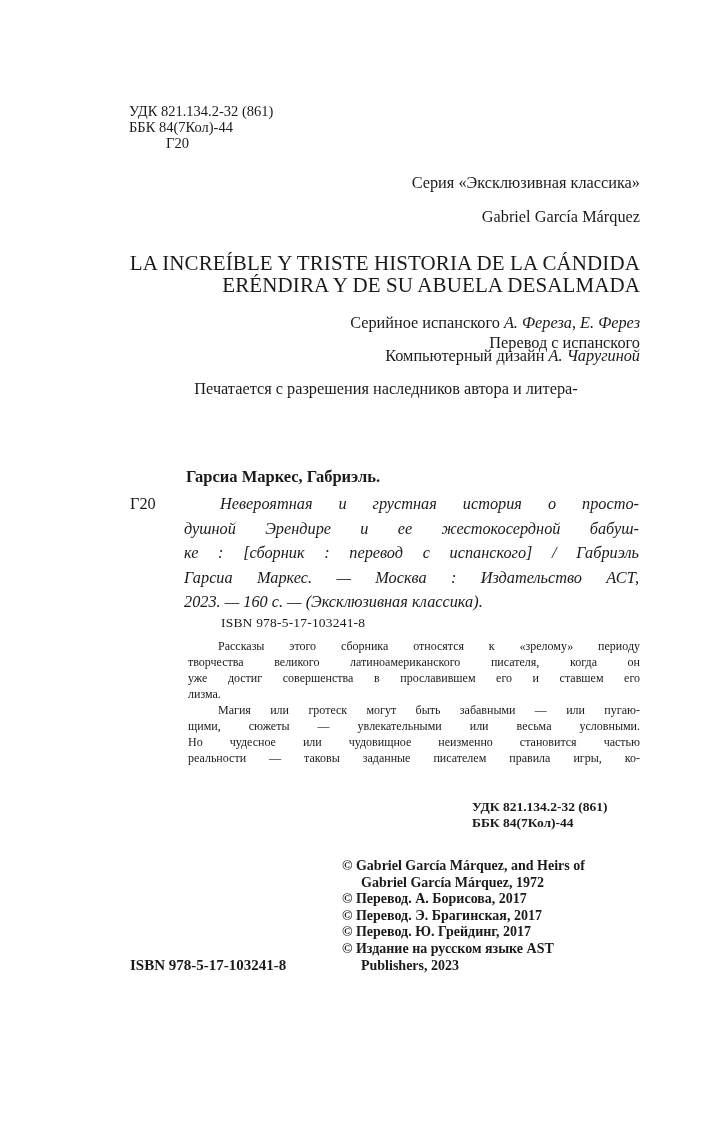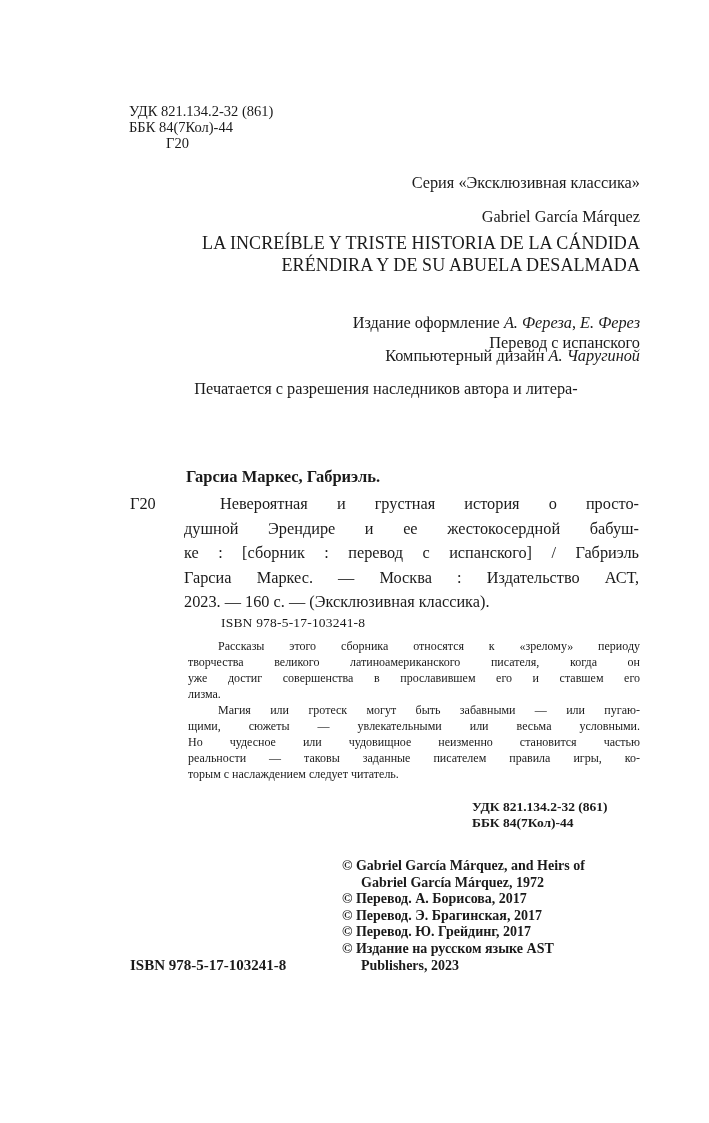--- a/index.html
+++ b/index.html
@@ -6,27 +6,27 @@
     body {
       width: 709px; height: 1123px; position: relative; overflow: hidden;
       font-family: "Liberation Serif", "DejaVu Serif", serif;
       color: #1a1a1a;
     }
     .abs { position: absolute; }
     .hdr { left: 129px; top: 103px; font-size: 14.5px; line-height: 16px; }
     .hdr .indent { padding-left: 37px; }
     .center { left: 120px; width: 520px; text-align: right; }
     .c16 { font-size: 16.3px; }
-    .title { font-size: 18px; line-height: 22px; letter-spacing: 0.1px; }
+    .title { font-size: 21px; line-height: 22px; letter-spacing: 0.1px; margin-top: 20px; }
     .perm { left: 131px; width: 510px; text-align: center; font-size: 16.3px; line-height: 22px; }
     i { font-style: italic; }
     .catalog-index { left: 130px; top: 494px; font-size: 16.3px; }
     .author { left: 186px; top: 467px; font-size: 16.5px; font-weight: bold; }
     .bib { left: 184px; top: 492px; width: 455px; font-size: 16.3px; line-height: 24.5px; text-align: justify; }
-    .bib .line { display: block; text-align: justify; text-align-last: justify; }
+    .bib .line { display: block; text-align: justify; text-align-last: justify; font-style: italic; }
     .bib .first { text-indent: 36px; }
     .bib .last { text-align-last: left; }
     .isbn-small { left: 221px; top: 615px; font-size: 13.5px; letter-spacing: 0.2px; }
     .annot { left: 188px; top: 638px; width: 452px; font-size: 12px; line-height: 16px; }
     .annot .line { display: block; text-align: justify; text-align-last: justify; white-space: nowrap; }
     .annot .ind { padding-left: 30px; }
     .annot .last { text-align-last: left; }
     .codes-right { left: 472px; top: 799px; font-size: 13.5px; line-height: 16px; font-weight: bold; }
     .copyright { left: 342px; top: 858px; font-size: 14px; line-height: 16.6px; font-weight: bold; }
     .copyright .cont { padding-left: 19px; }
@@ -46,21 +46,21 @@
 <div class="abs center c16" style="top:207px;">Gabriel García Márquez</div>
 
 <div class="abs center title" style="top:232px;">
   <div>LA INCREÍBLE Y TRISTE HISTORIA DE LA CÁNDIDA</div>
   <div>ERÉNDIRA Y DE SU ABUELA DESALMADA</div>
 </div>
 
 <div class="abs center c16" style="top:285px;margin-top:48px;">Перевод с испанского</div>
 
 <div class="abs center c16" style="top:313px;">
-  <span>Издание оформление </span><i>А. Фереза</i><span>, </span><i>Е. Ферез</i>
+  <span>Серийное испанского </span><i>А. Фереза</i><span>, </span><i>Е. Ферез</i>
 </div>
 
 <div class="abs center c16" style="top:346px;">
   <span>Компьютерный дизайн </span><i>А. Чаругиной</i>
 </div>
 
 <div class="abs perm" style="top:378px;">
   <div>Печатается с разрешения наследников автора и литера-</div>
 </div>
 
@@ -78,21 +78,20 @@
 
 <div class="abs annot">
   <span class="line ind">Рассказы этого сборника относятся к «зрелому» периоду</span>
   <span class="line">творчества великого латиноамериканского писателя, когда он</span>
   <span class="line">уже достиг совершенства в прославившем его и ставшем его</span>
   <span class="line last">лизма.</span>
   <span class="line ind">Магия или гротеск могут быть забавными — или пугаю-</span>
   <span class="line">щими, сюжеты — увлекательными или весьма условными.</span>
   <span class="line">Но чудесное или чудовищное неизменно становится частью</span>
   <span class="line">реальности — таковы заданные писателем правила игры, ко-</span>
-  <span class="line last">торым с наслаждением следует читатель.</span>
 </div>
 
 <div class="abs codes-right">
   <div>УДК 821.134.2-32 (861)</div>
   <div>ББК 84(7Кол)-44</div>
 </div>
 
 <div class="abs copyright">
   <div>© Gabriel García Márquez, and Heirs of</div>
   <div class="cont">Gabriel García Márquez, 1972</div>

